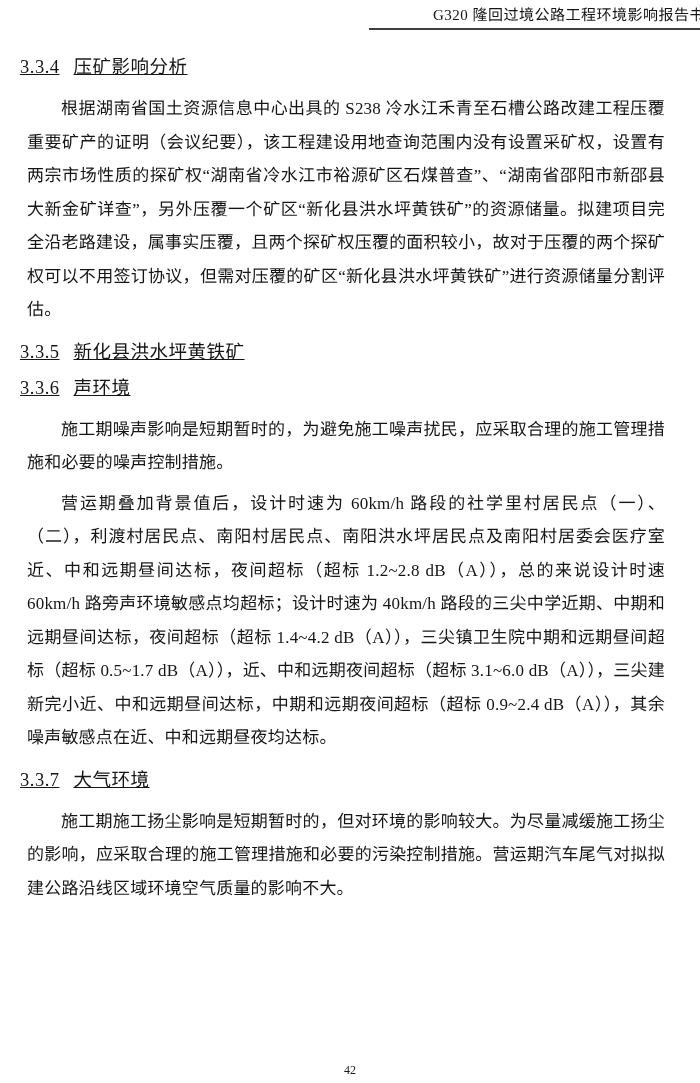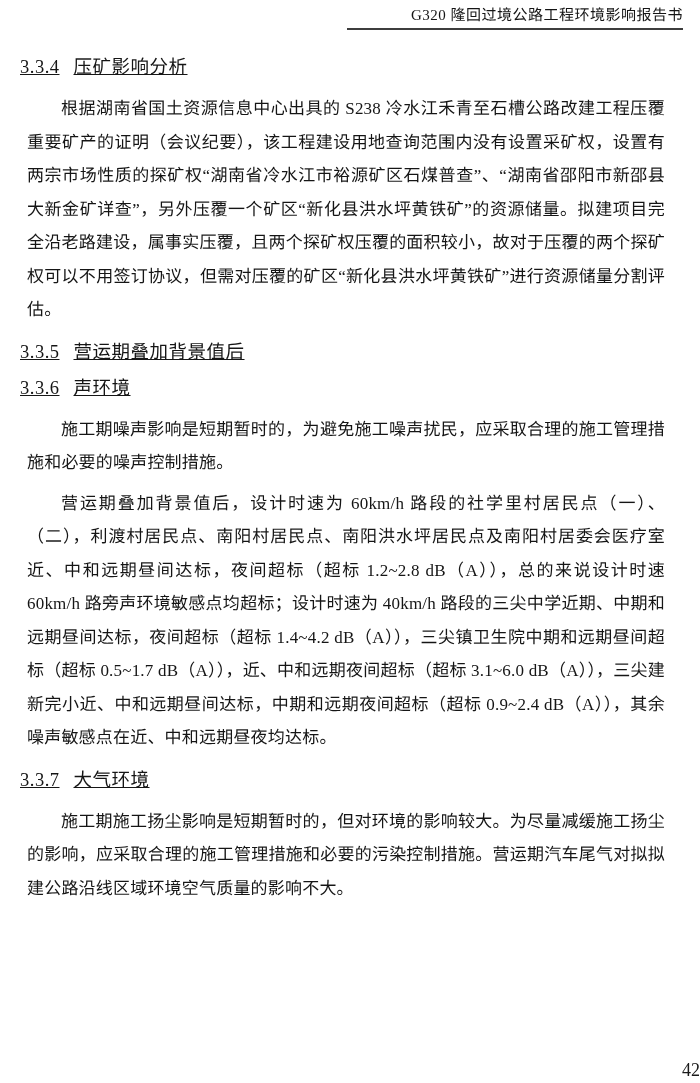--- a/index.html
+++ b/index.html
@@ -2,21 +2,21 @@
 <html lang="zh-CN"><head>
 <meta charset="utf-8">
 <style>
   html, body { margin: 0; padding: 0; background: #ffffff; }
   .page {
     position: relative;
     width: 700px;
     height: 1083px;
     box-sizing: border-box;
     background: #ffffff;
-    padding: 6px 42px 0 20px;
+    padding: 6px 20px 0 20px;
     overflow: hidden;
     font-family: "Liberation Serif", "DejaVu Serif", serif;
     color: #151515;
   }
   .page-header {
     width: 336px;
     margin: 0 -25px 19px auto;
     text-align: right;
     font-size: 15px;
     line-height: 19px;
@@ -43,22 +43,22 @@
     line-height: 33.5px;
     text-align: justify;
     text-indent: 2em;
     letter-spacing: 0.2px;
   }
   .page-footer {
     position: absolute;
     left: 0;
     bottom: 4px;
     width: 100%;
-    text-align: right;
-    font-size: 18px;
+    text-align: center;
+    font-size: 12px;
     line-height: 18px;
     color: #1a1a1a;
   }
 </style>
 </head>
 <body>
 
 <div class="page">
 
   <div class="page-header">
@@ -66,21 +66,21 @@
   </div>
 
   <div class="content">
 
     <h3 class="sec">
       <span class="num">3.3.4</span><span class="ttl">压矿影响分析</span>
     </h3>
     <p class="para">根据湖南省国土资源信息中心出具的 S238 冷水江禾青至石槽公路改建工程压覆重要矿产的证明（会议纪要），该工程建设用地查询范围内没有设置采矿权，设置有两宗市场性质的探矿权“湖南省冷水江市裕源矿区石煤普查”、“湖南省邵阳市新邵县大新金矿详查”，另外压覆一个矿区“新化县洪水坪黄铁矿”的资源储量。拟建项目完全沿老路建设，属事实压覆，且两个探矿权压覆的面积较小，故对于压覆的两个探矿权可以不用签订协议，但需对压覆的矿区“新化县洪水坪黄铁矿”进行资源储量分割评估。</p>
 
     <h3 class="sec">
-      <span class="num">3.3.5</span><span class="ttl">营运期叠加背景值后</span>
+      <span class="num">3.3.5</span><span class="ttl">新化县洪水坪黄铁矿</span>
     </h3>
 
     <h3 class="sec">
       <span class="num">3.3.6</span><span class="ttl">声环境</span>
     </h3>
     <p class="para">施工期噪声影响是短期暂时的，为避免施工噪声扰民，应采取合理的施工管理措施和必要的噪声控制措施。</p>
     <p class="para">营运期叠加背景值后，设计时速为 60km/h 路段的社学里村居民点（一）、（二），利渡村居民点、南阳村居民点、南阳洪水坪居民点及南阳村居委会医疗室近、中和远期昼间达标，夜间超标（超标 1.2~2.8  dB（A）），总的来说设计时速 60km/h 路旁声环境敏感点均超标；设计时速为 40km/h 路段的三尖中学近期、中期和远期昼间达标，夜间超标（超标 1.4~4.2 dB（A）），三尖镇卫生院中期和远期昼间超标（超标 0.5~1.7 dB（A）），近、中和远期夜间超标（超标 3.1~6.0 dB（A）），三尖建新完小近、中和远期昼间达标，中期和远期夜间超标（超标 0.9~2.4 dB（A）），其余噪声敏感点在近、中和远期昼夜均达标。</p>
 
     <h3 class="sec">
       <span class="num">3.3.7</span><span class="ttl">大气环境</span>

